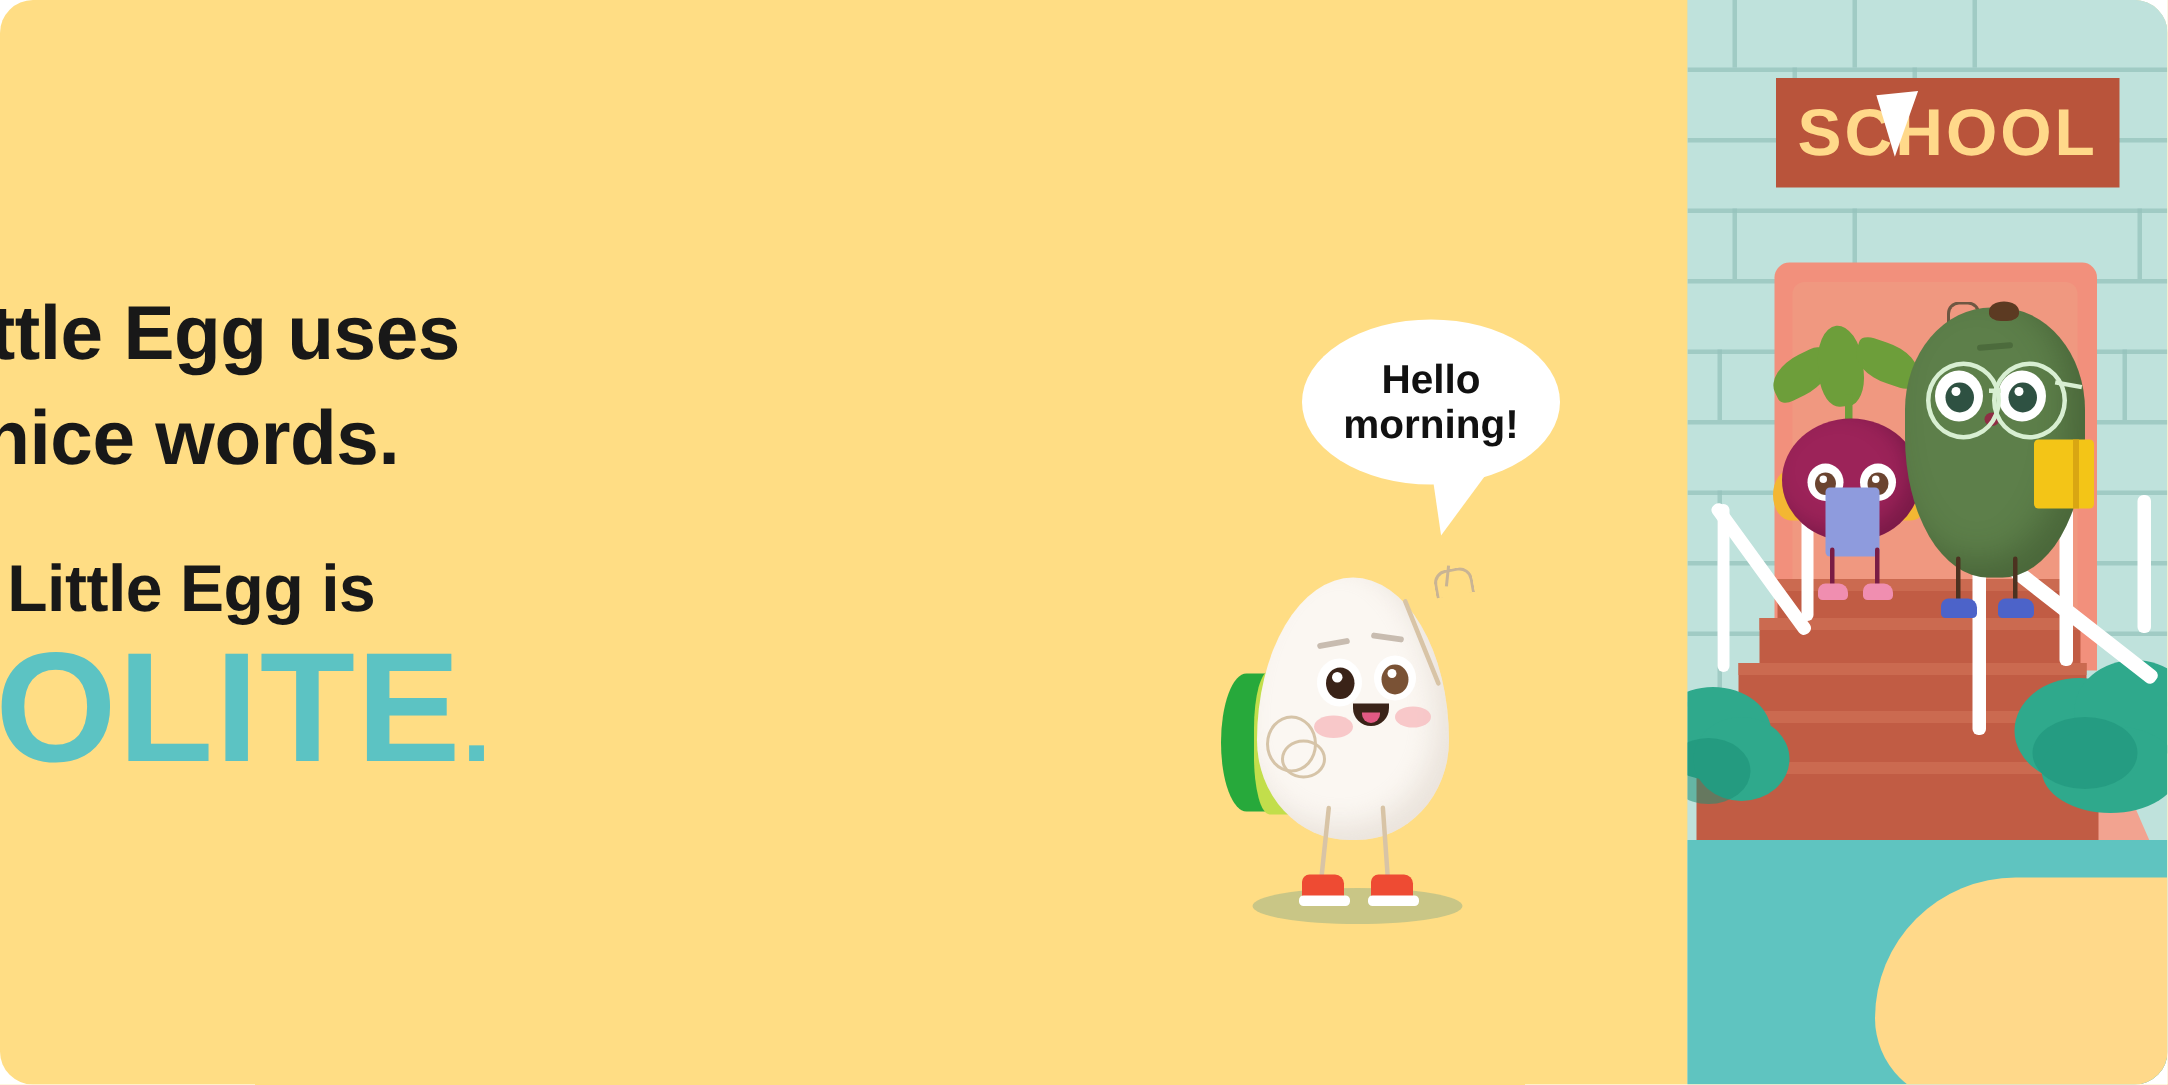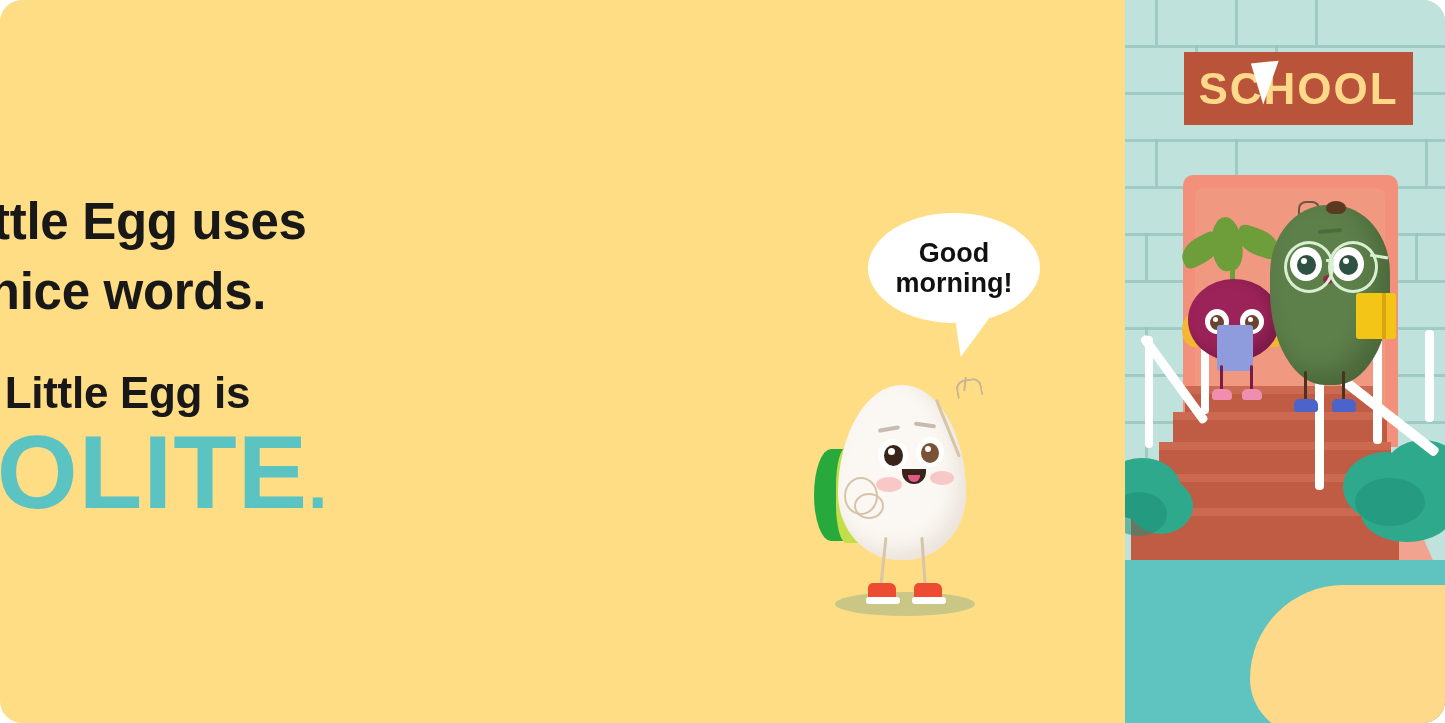--- a/index.html
+++ b/index.html
@@ -335,16 +335,16 @@
     <div class="leg" style="left:44px;top:152px;width:3px;height:48px;transform:rotate(6deg);"></div>
     <div class="leg" style="left:84px;top:152px;width:3px;height:48px;transform:rotate(-4deg);"></div>
     <div class="shoe" style="left:30px;top:198px;width:28px;height:18px;"></div>
     <div class="shoe-sole" style="left:28px;top:212px;width:34px;height:7px;"></div>
     <div class="shoe" style="left:76px;top:198px;width:28px;height:18px;"></div>
     <div class="shoe-sole" style="left:74px;top:212px;width:34px;height:7px;"></div>
   </div>
 
   <div class="tail" id="b-good-tail"></div>
   <div class="bubble" id="b-good">
-    <span>Good morning!</span>
+    <span>Hello morning!</span>
   </div>
 
 </div>
 
 </body></html>

